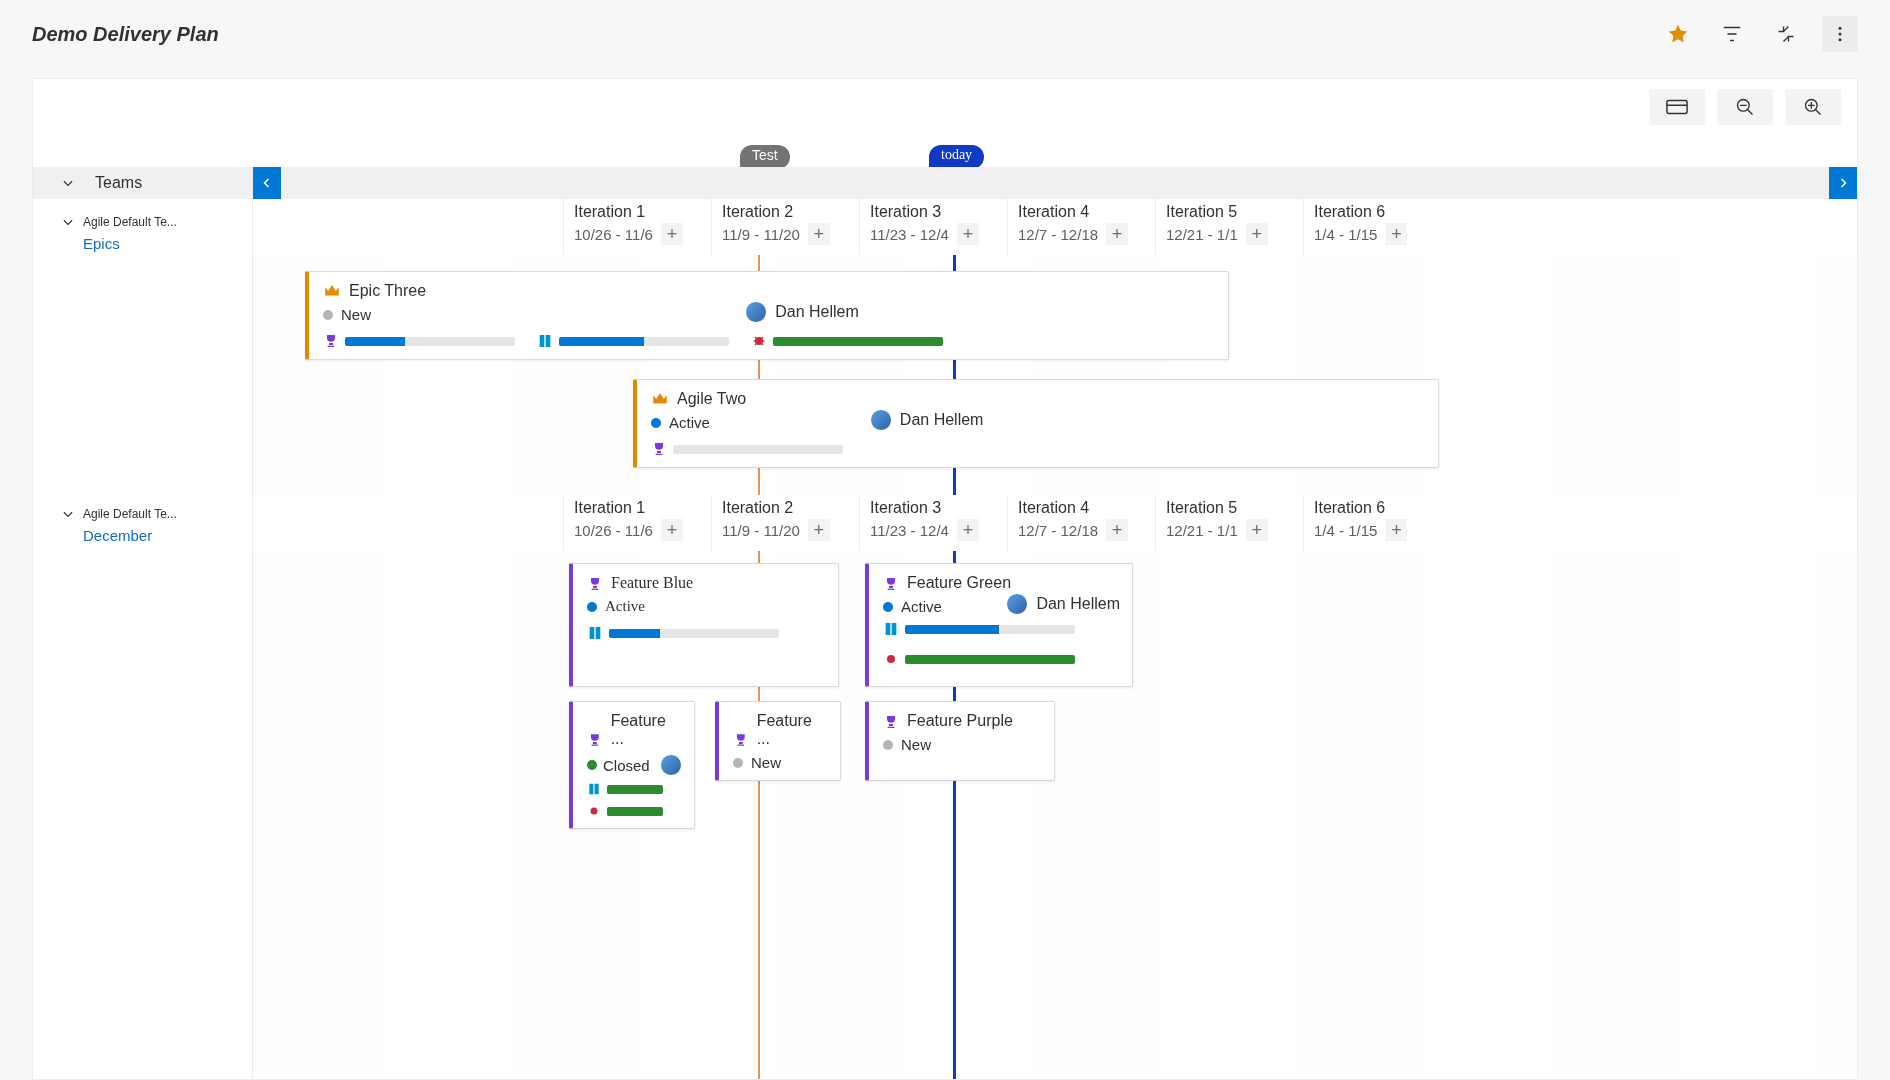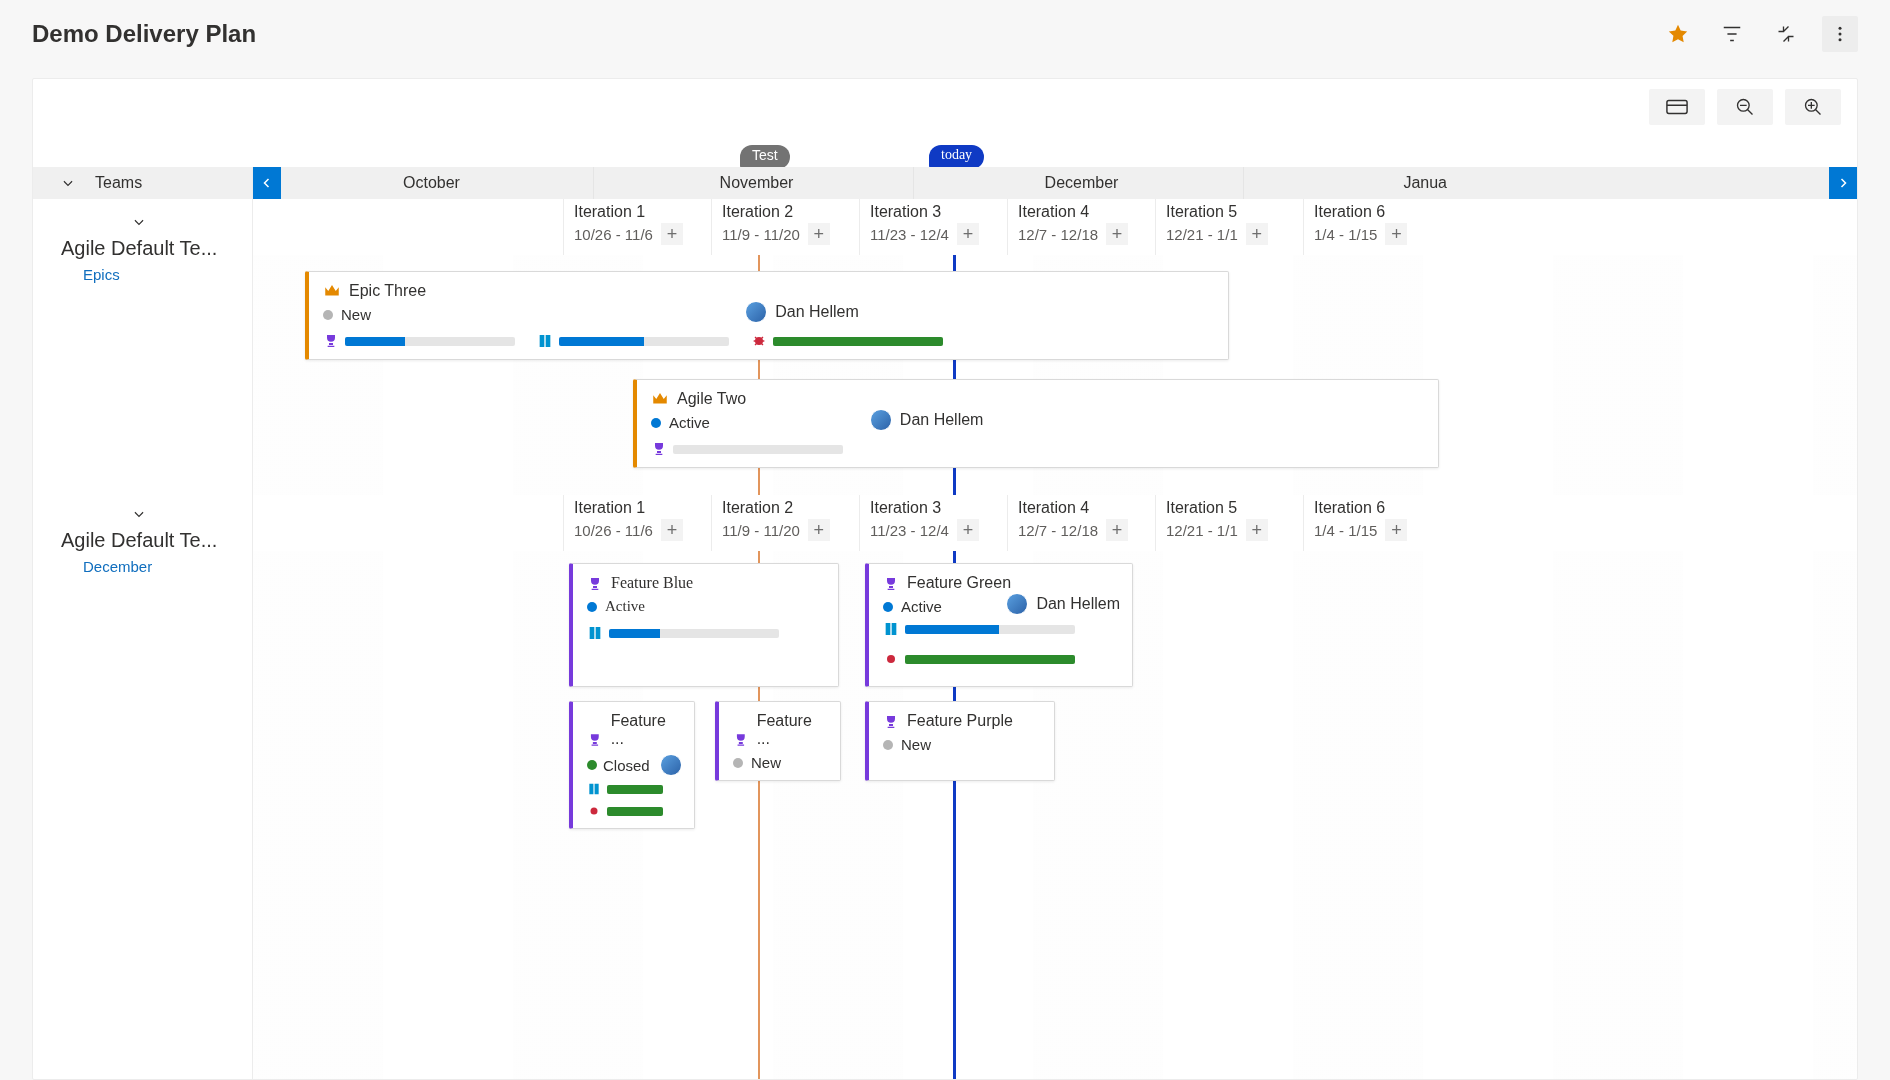--- a/index.html
+++ b/index.html
@@ -9,21 +9,21 @@
     background:#F7F7F7;
     color:#323130;
     font-size:14px;
   }
   .page { width:1890px; height:1080px; position:relative; }
   
   .topbar {
     display:flex; align-items:center; justify-content:space-between;
     padding:16px 32px 16px 32px;
   }
-  .page-title { font-size:24px; font-weight:600; }
+  .page-title { font-size:20px; font-weight:600;font-style:italic; }
   .topbar-right { display:flex; align-items:center; gap:18px; }
   .top-icon-btn {
     width:36px; height:36px; display:flex; align-items:center; justify-content:center;
     cursor:pointer; border-radius:2px;
   }
   .top-icon-btn.highlight { background:#EDEDED; }
   svg { display:block; }
 
   
   .board {
@@ -76,21 +76,21 @@
   .marker-today { background:#0F3AC4; }
 
   
   .side-col {
     position:absolute; left:0; top:120px; bottom:0; width:220px;
     border-right:1px solid #ECECEC;
   }
   .team-block {
     padding:10px 12px 10px 28px;
   }
-  .team-name { display:flex; align-items:center; gap:8px; font-size:20px; font-weight:400;flex-direction:column; }
+  .team-name { display:flex; align-items:center; gap:8px; font-size:12px; font-weight:400; }
   .team-link { color:#106EBE; font-size:15px; margin-top:6px; margin-left:22px; cursor:pointer; }
 
   
   .body-area {
     position:absolute; left:220px; top:120px; right:0; bottom:0;
     overflow:hidden;
   }
 
   
   .iter-header-row {
@@ -215,26 +215,20 @@
     <div class="marker marker-test" style="left:707px;"><span>Test</span></div>
     <div class="marker marker-today" style="left:896px;font-family:Liberation Serif, serif;"><span>today</span></div>
 
     <div class="month-header">
       <div class="teams-colhead">
         <svg class="chev" viewBox="0 0 24 24" fill="none" stroke="#323130" stroke-width="2">
             <path d="M5 9l7 7 7-7"></path>
           </svg>
         <span>Teams</span>
       </div>
-      <div class="month-scroll">
-        <div class="month-label" style="left:10px; width:330px; justify-content:center;">October</div>
-        <div class="month-label" style="left:340px; width:320px; justify-content:center;">November</div>
-        <div class="month-label" style="left:660px; width:330px; justify-content:center;">December</div>
-        <div class="month-label" style="left:990px; width:210px; justify-content:flex-end; padding-right:6px;">Janua</div>
-      </div>
       <div class="nav-arrow left">
         <svg width="12" height="16" viewBox="0 0 24 24" fill="none" stroke="#fff" stroke-width="3">
             <path d="M15 4l-8 8 8 8"></path>
           </svg>
       </div>
       <div class="nav-arrow right">
         <svg width="12" height="16" viewBox="0 0 24 24" fill="none" stroke="#fff" stroke-width="3">
             <path d="M9 4l8 8-8 8"></path>
           </svg>
       </div>

